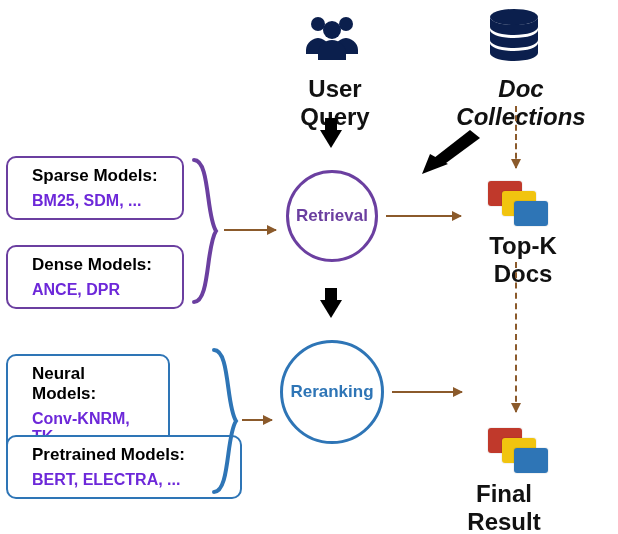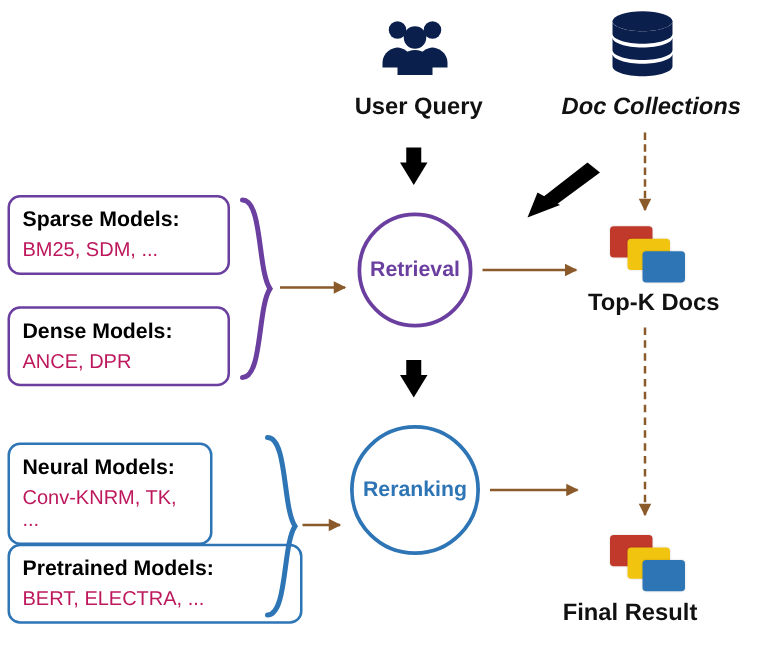--- a/index.html
+++ b/index.html
@@ -4,43 +4,43 @@
 <style>
   * { box-sizing: border-box; margin: 0; padding: 0; }
   body { font-family: Arial, sans-serif; background: #fff; width: 618px; height: 534px; position: relative; }
   .canvas { position: relative; width: 618px; height: 534px; }
   .el { position: absolute; }
 
   
   .model-box {
     border: 2px solid;
     border-radius: 10px;
-    padding: 8px 10px;
+    padding: 8px 24px;
     background: #fff;
   }
   .model-box.purple { border-color: #6b3fa0; }
   .model-box.blue { border-color: #2e75b6; }
   .model-title { font-weight: bold; font-size: 17px; margin-bottom: 6px; }
-  .model-items { font-size: 16px; color: #be185d; }
+  .model-items { font-size: 16px; color: #6d28d9; font-weight: bold; }
 
   
   .circle {
     border: 3px solid;
     border-radius: 50%;
     background: #fff;
     display: flex;
     align-items: center;
     justify-content: center;
     font-weight: bold;
   }
   .circle.purple { border-color: #6b3fa0; color: #6b3fa0; }
   .circle.blue   { border-color: #2e75b6; color: #2e75b6; }
 
   
-  .label { font-weight: bold; font-size: 19px; color: #111; text-align: center; }
+  .label { font-weight: bold; font-size: 24px; color: #111; text-align: center; }
 
   
   .people svg { display:block; }
 
   
   .docblock { width: 22px; height: 16px; border-radius: 3px; position: absolute; box-shadow: 0 0 0 1px rgba(0,0,0,0.05); }
 
   
   .arrow-down {
     width: 0; height: 0;

